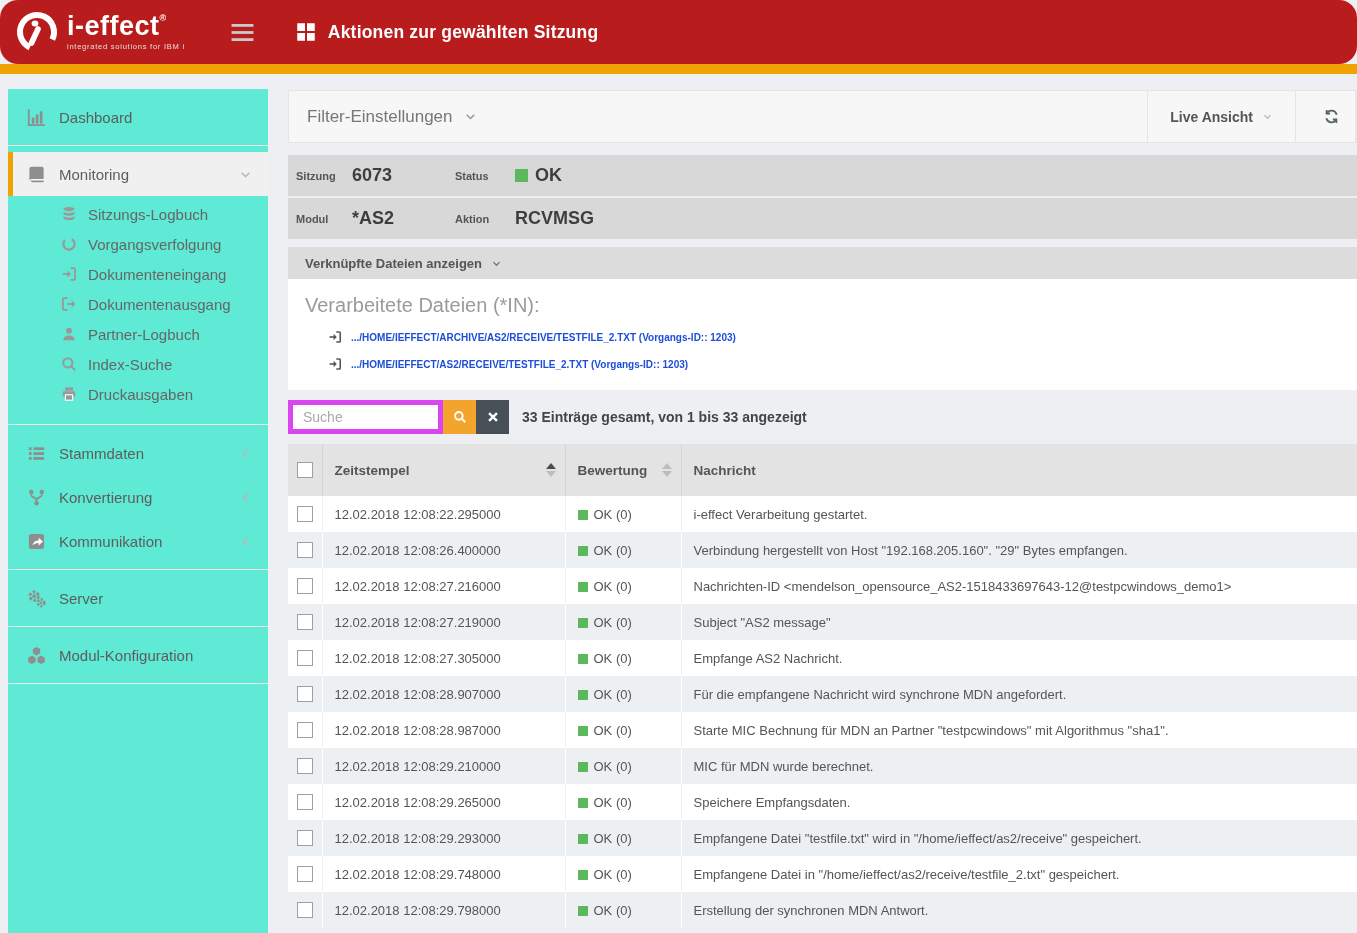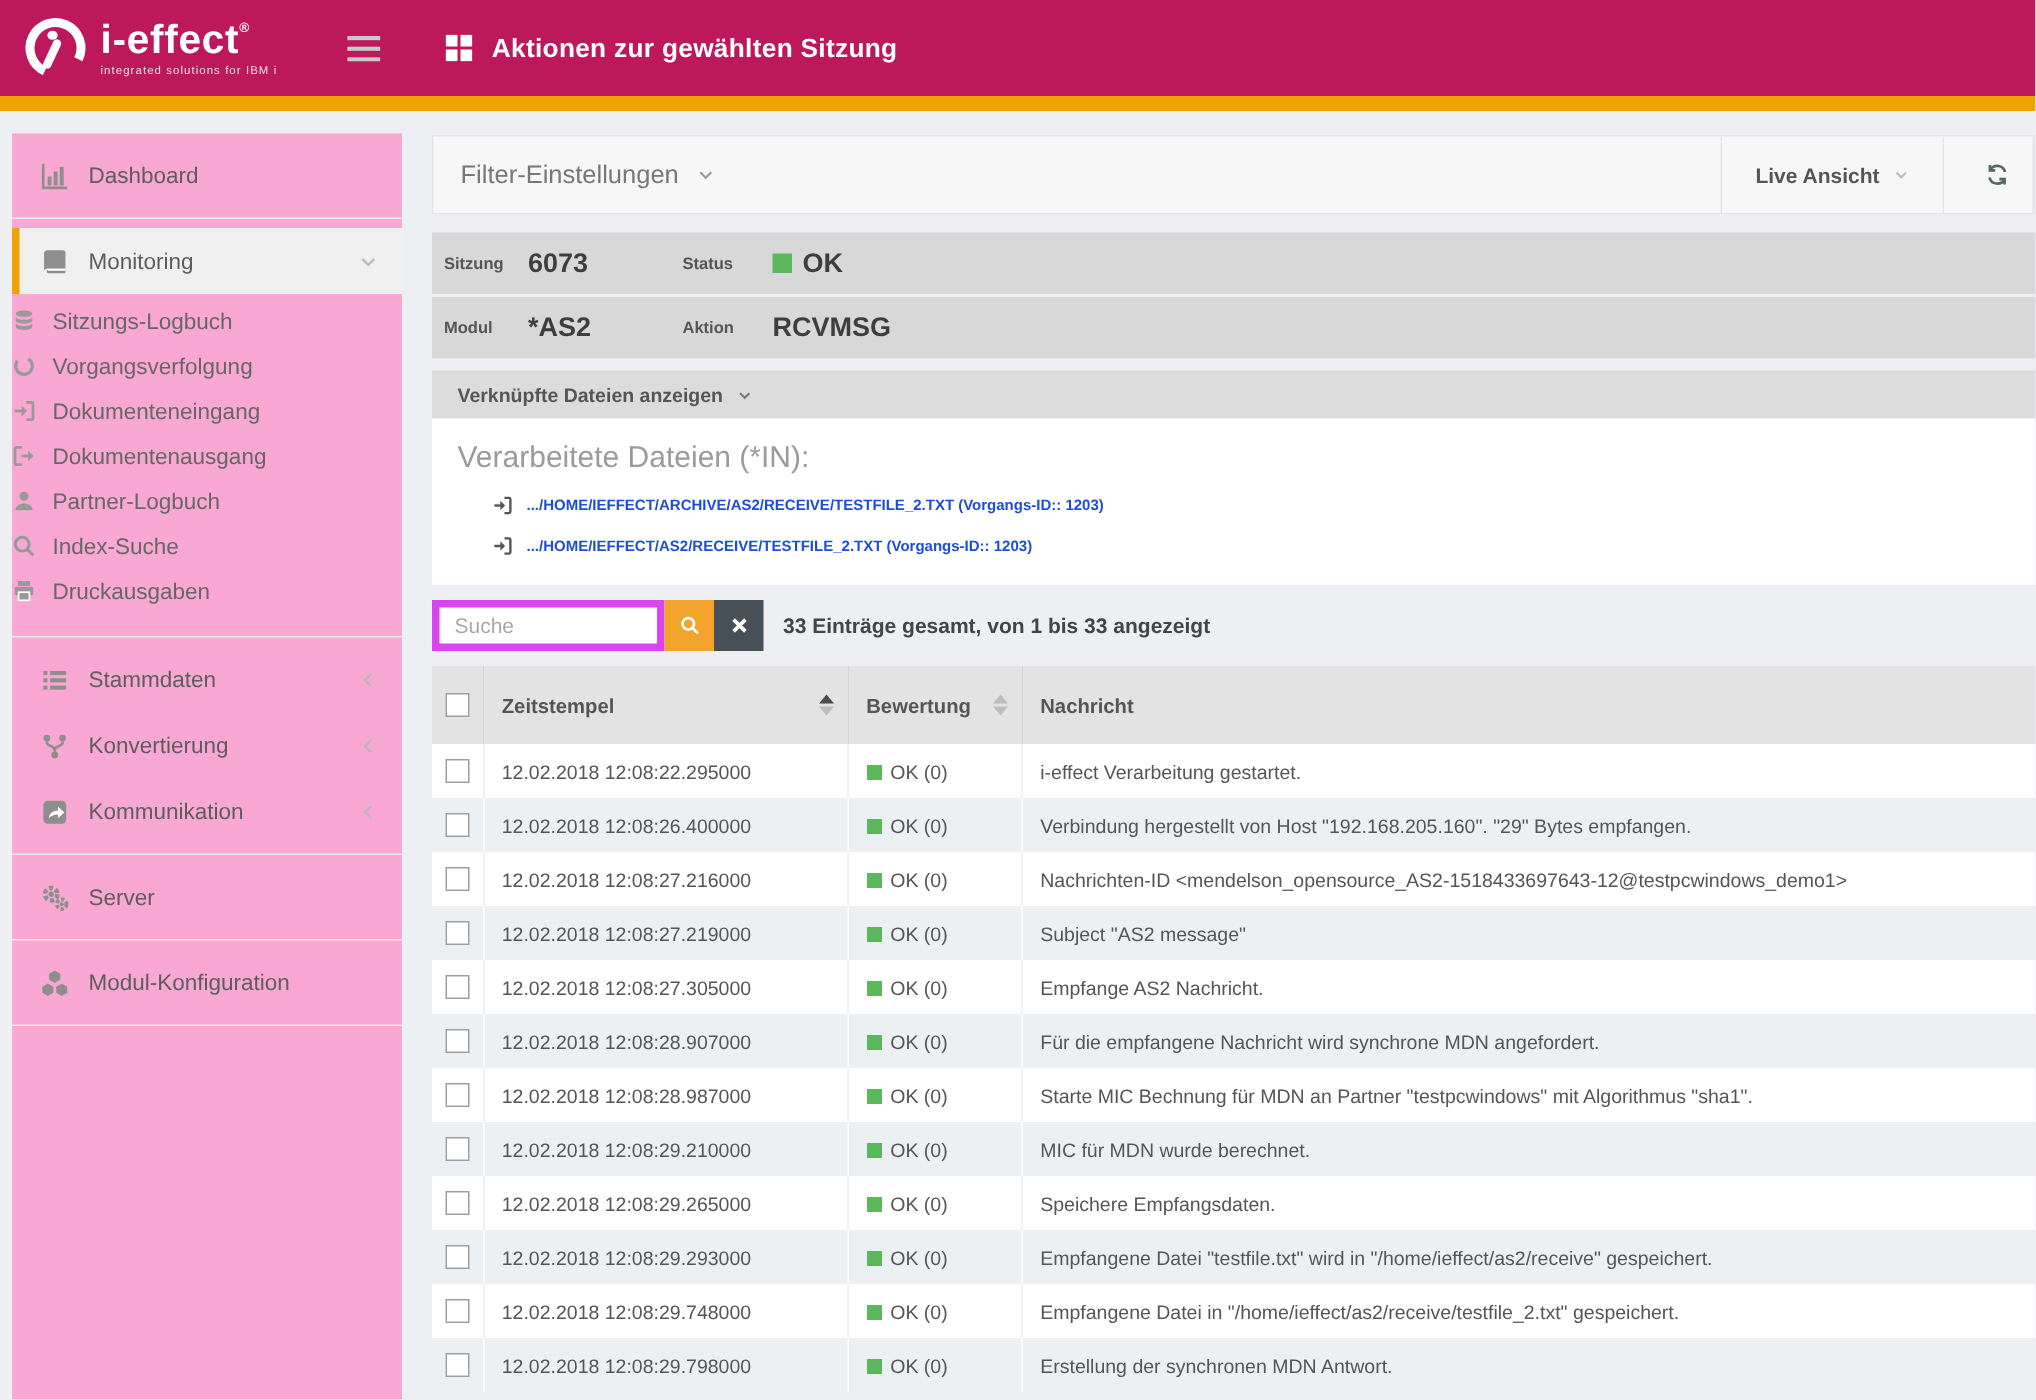--- a/index.html
+++ b/index.html
@@ -4,42 +4,42 @@
 <style>
   * { margin:0; padding:0; box-sizing:border-box; }
   html,body { width:1357px; height:933px; }
   body {
     position:relative; overflow:hidden; background:#edeff2;
     font-family:"Liberation Sans", sans-serif; color:#555;
   }
   svg { display:block; width:100%; height:100%; }
 
   
-  .header { position:absolute; left:0; top:0; width:100%; height:64px; background:#be185d; display:flex; align-items:center; z-index:5; }
+  .header { position:absolute; left:0; top:0; width:100%; height:64px; background:#b91c1c; display:flex; align-items:center; z-index:5;border-radius:18px; }
   .accent-bar { position:absolute; left:0; top:64px; width:100%; height:10px; background:#f0a202; z-index:5; }
   .logo { display:flex; align-items:center; margin-left:14px; gap:7px; }
   .logo-mark { width:46px; height:46px; }
   .logo-text { color:#fff; line-height:1; }
   .logo-name { font-size:27px; font-weight:bold; letter-spacing:.5px; }
   .logo-reg { font-size:9px; vertical-align:14px; }
   .logo-tag { font-size:7.6px; color:#e2e2e2; letter-spacing:.72px; margin-top:3px; }
   .hamburger { margin-left:46px; width:23px; height:17px; color:#c9c9c9; cursor:pointer; }
   .page-title-wrap { display:flex; align-items:center; margin-left:42px; gap:12px; color:#fff;justify-content:space-between; }
   .grid-icon { width:20px; height:20px; color:#fff; }
   .page-title { font-size:17.5px; font-weight:bold; letter-spacing:.2px; }
 
   
-  .sidebar { position:absolute; left:8px; top:89px; width:260px; bottom:0; background:#f9a8d4; z-index:2; }
+  .sidebar { position:absolute; left:8px; top:89px; width:260px; bottom:0; background:#5eead4; z-index:2; }
   .sb-group { border-bottom:1px solid #e9e9e9; padding:6px 0; }
   .sb-item { display:flex; align-items:center; height:44px; padding:0 16px 0 19px; font-size:15px; color:#5d5d5d; cursor:pointer; }
   .sb-item .sb-ico { width:19px; height:19px; color:#8e8e8e; margin-right:13px; flex:none; }
   .sb-item.active { background:#f0f0f0; border-left:5px solid #f0a202; padding-left:14px; }
   .sb-chev { margin-left:auto; width:13px; height:13px; color:#b9b9b9; flex:none; }
   .sb-sub { padding:3px 0 9px; }
-  .sb-subitem { display:flex; align-items:center; height:30px; font-size:15px; color:#666; cursor:pointer; }
+  .sb-subitem { display:flex; align-items:center; height:30px; padding-left:53px; font-size:15px; color:#666; cursor:pointer; }
   .sb-subitem .sb-ico { width:16px; height:16px; color:#999; margin-right:11px; flex:none; }
 
   
   .main { position:absolute; left:288px; top:90px; right:0; bottom:0; }
 
   .filter-bar { height:53px; background:#f7f7f7; border:1px solid #e5e5e5; display:flex; align-items:stretch; }
   .filter-label { display:flex; align-items:center; gap:11px; padding-left:18px; color:#777; font-size:17px; cursor:pointer; }
   .filter-chev { width:13px; height:13px; color:#999; }
   .fb-right { margin-left:auto; display:flex;gap:12px; }
   .live-btn { display:flex; align-items:center; gap:9px; padding:0 22px; border-left:1px solid #e5e5e5; border-right:1px solid #e5e5e5; font-size:14px; font-weight:bold; color:#555; cursor:pointer; }

